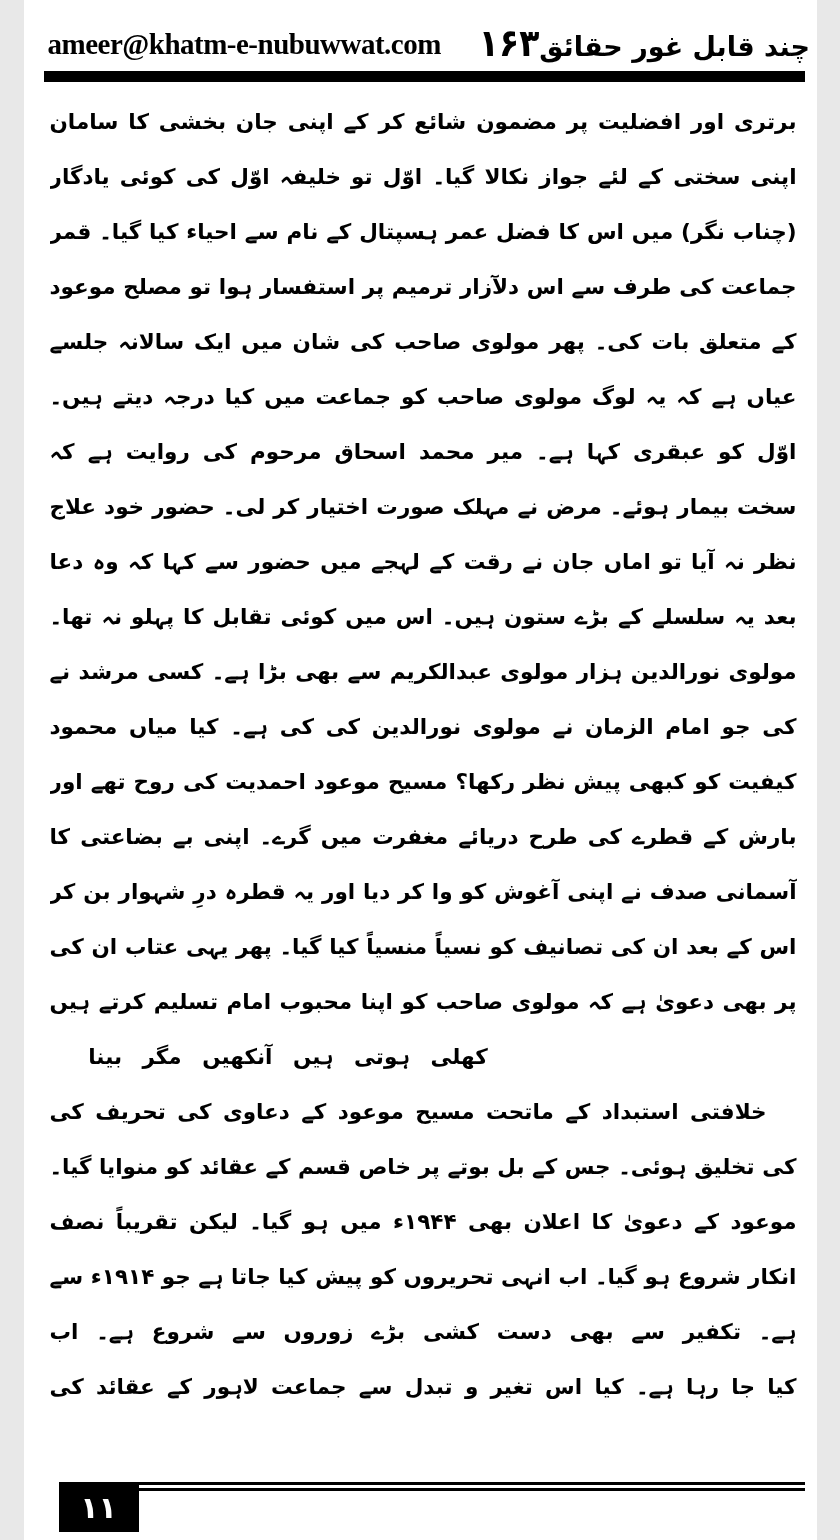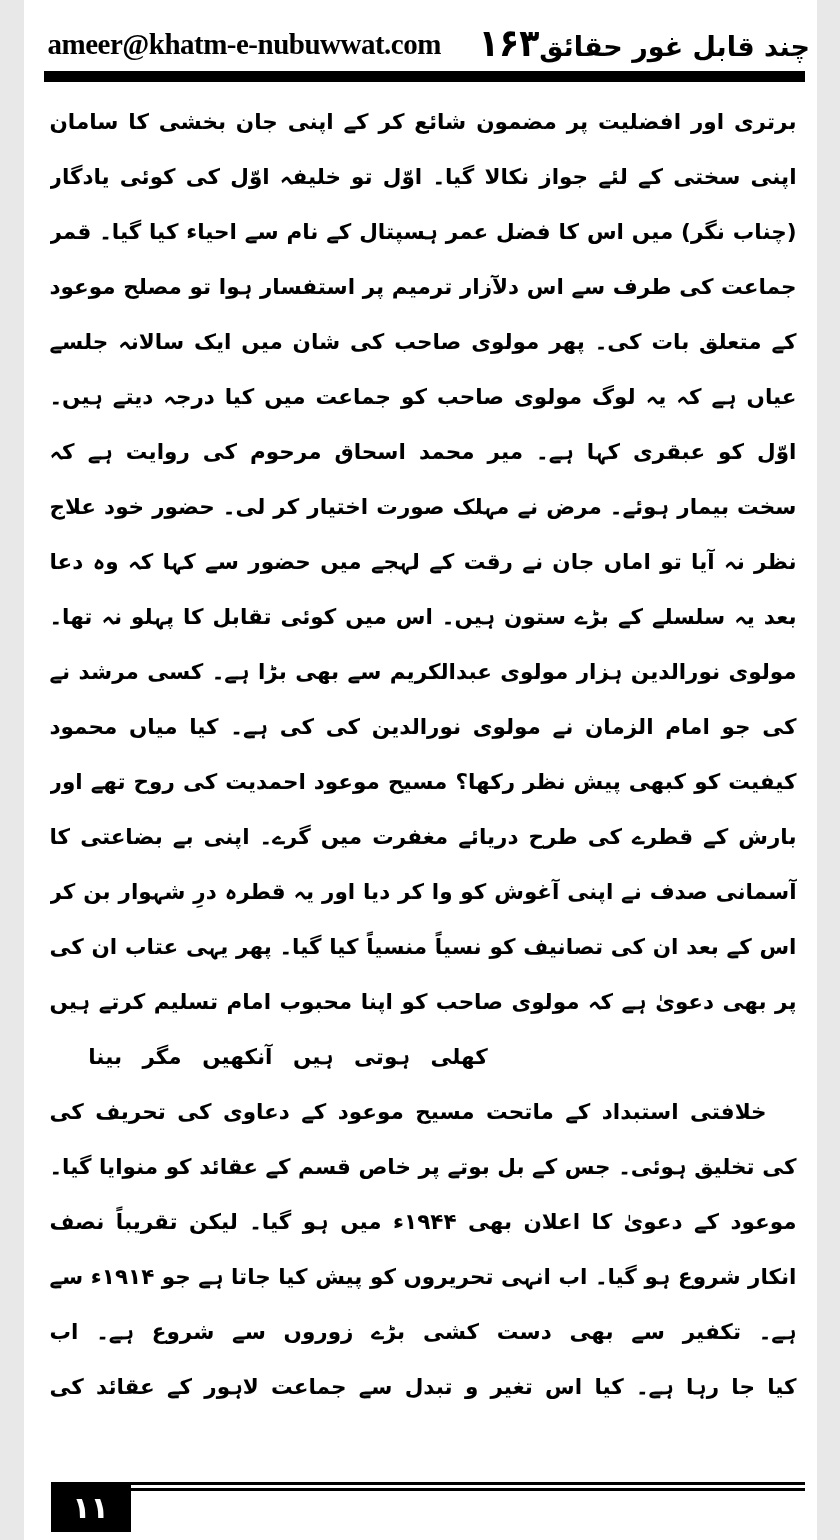--- a/index.html
+++ b/index.html
@@ -58,20 +58,21 @@
     text-align:center;white-space:normal;
     padding-left:30px;padding-right:300px;
     word-spacing:13px;
   }
   
   .ftr{
     margin-top:auto;
     display:flex;align-items:stretch;
     padding:0 12px 8px 21px;
     height:50px;
+    margin-left:8px;
   }
   .ftr-num{
     width:80px;background:#000;color:#fff;
     display:flex;align-items:center;justify-content:center;
     font-weight:bold;font-size:30px;
     flex:0 0 auto;
   }
   .ftr-bar{flex:1 1 auto;display:flex;flex-direction:column;}
   .stripe-black{height:3px;background:#000;}
   .stripe-white{height:3px;background:#fff;}

